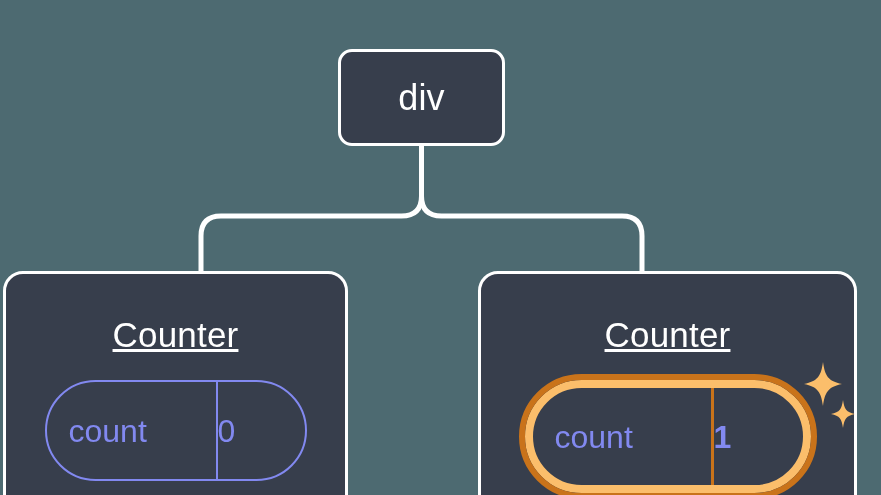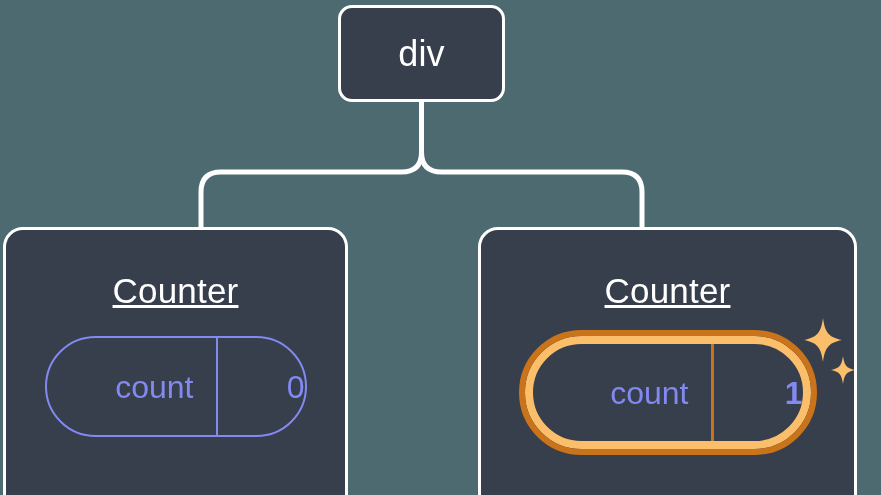--- a/index.html
+++ b/index.html
@@ -13,20 +13,21 @@
     background: #4d6a71;
     font-family: "Liberation Sans", sans-serif;
     position: relative;
   }
 
   #stage {
     position: absolute;
     inset: 0;
     width: 881px;
     height: 366px;
+    margin-top: 44px;
   }
 
   
   #edges {
     position: absolute;
     left: 0;
     top: 0;
     width: 881px;
     height: 495px;
     pointer-events: none;
@@ -114,21 +115,21 @@
     width: 286px;
     height: 113px;
     border: 8px solid #fbbe6b;
     outline: 6px solid #c9731a;
     outline-offset: 0px;
   }
 
   .pill-cell {
     display: flex;
     align-items: center;
-    justify-content: flex-end;
+    justify-content: flex-start;
     box-sizing: border-box;
   }
   .pill-key {
     flex: 0 0 auto;
     padding: 0 22px;
   }
   .pill-val {
     flex: 1 1 auto;
     min-width: 86px;
   }

